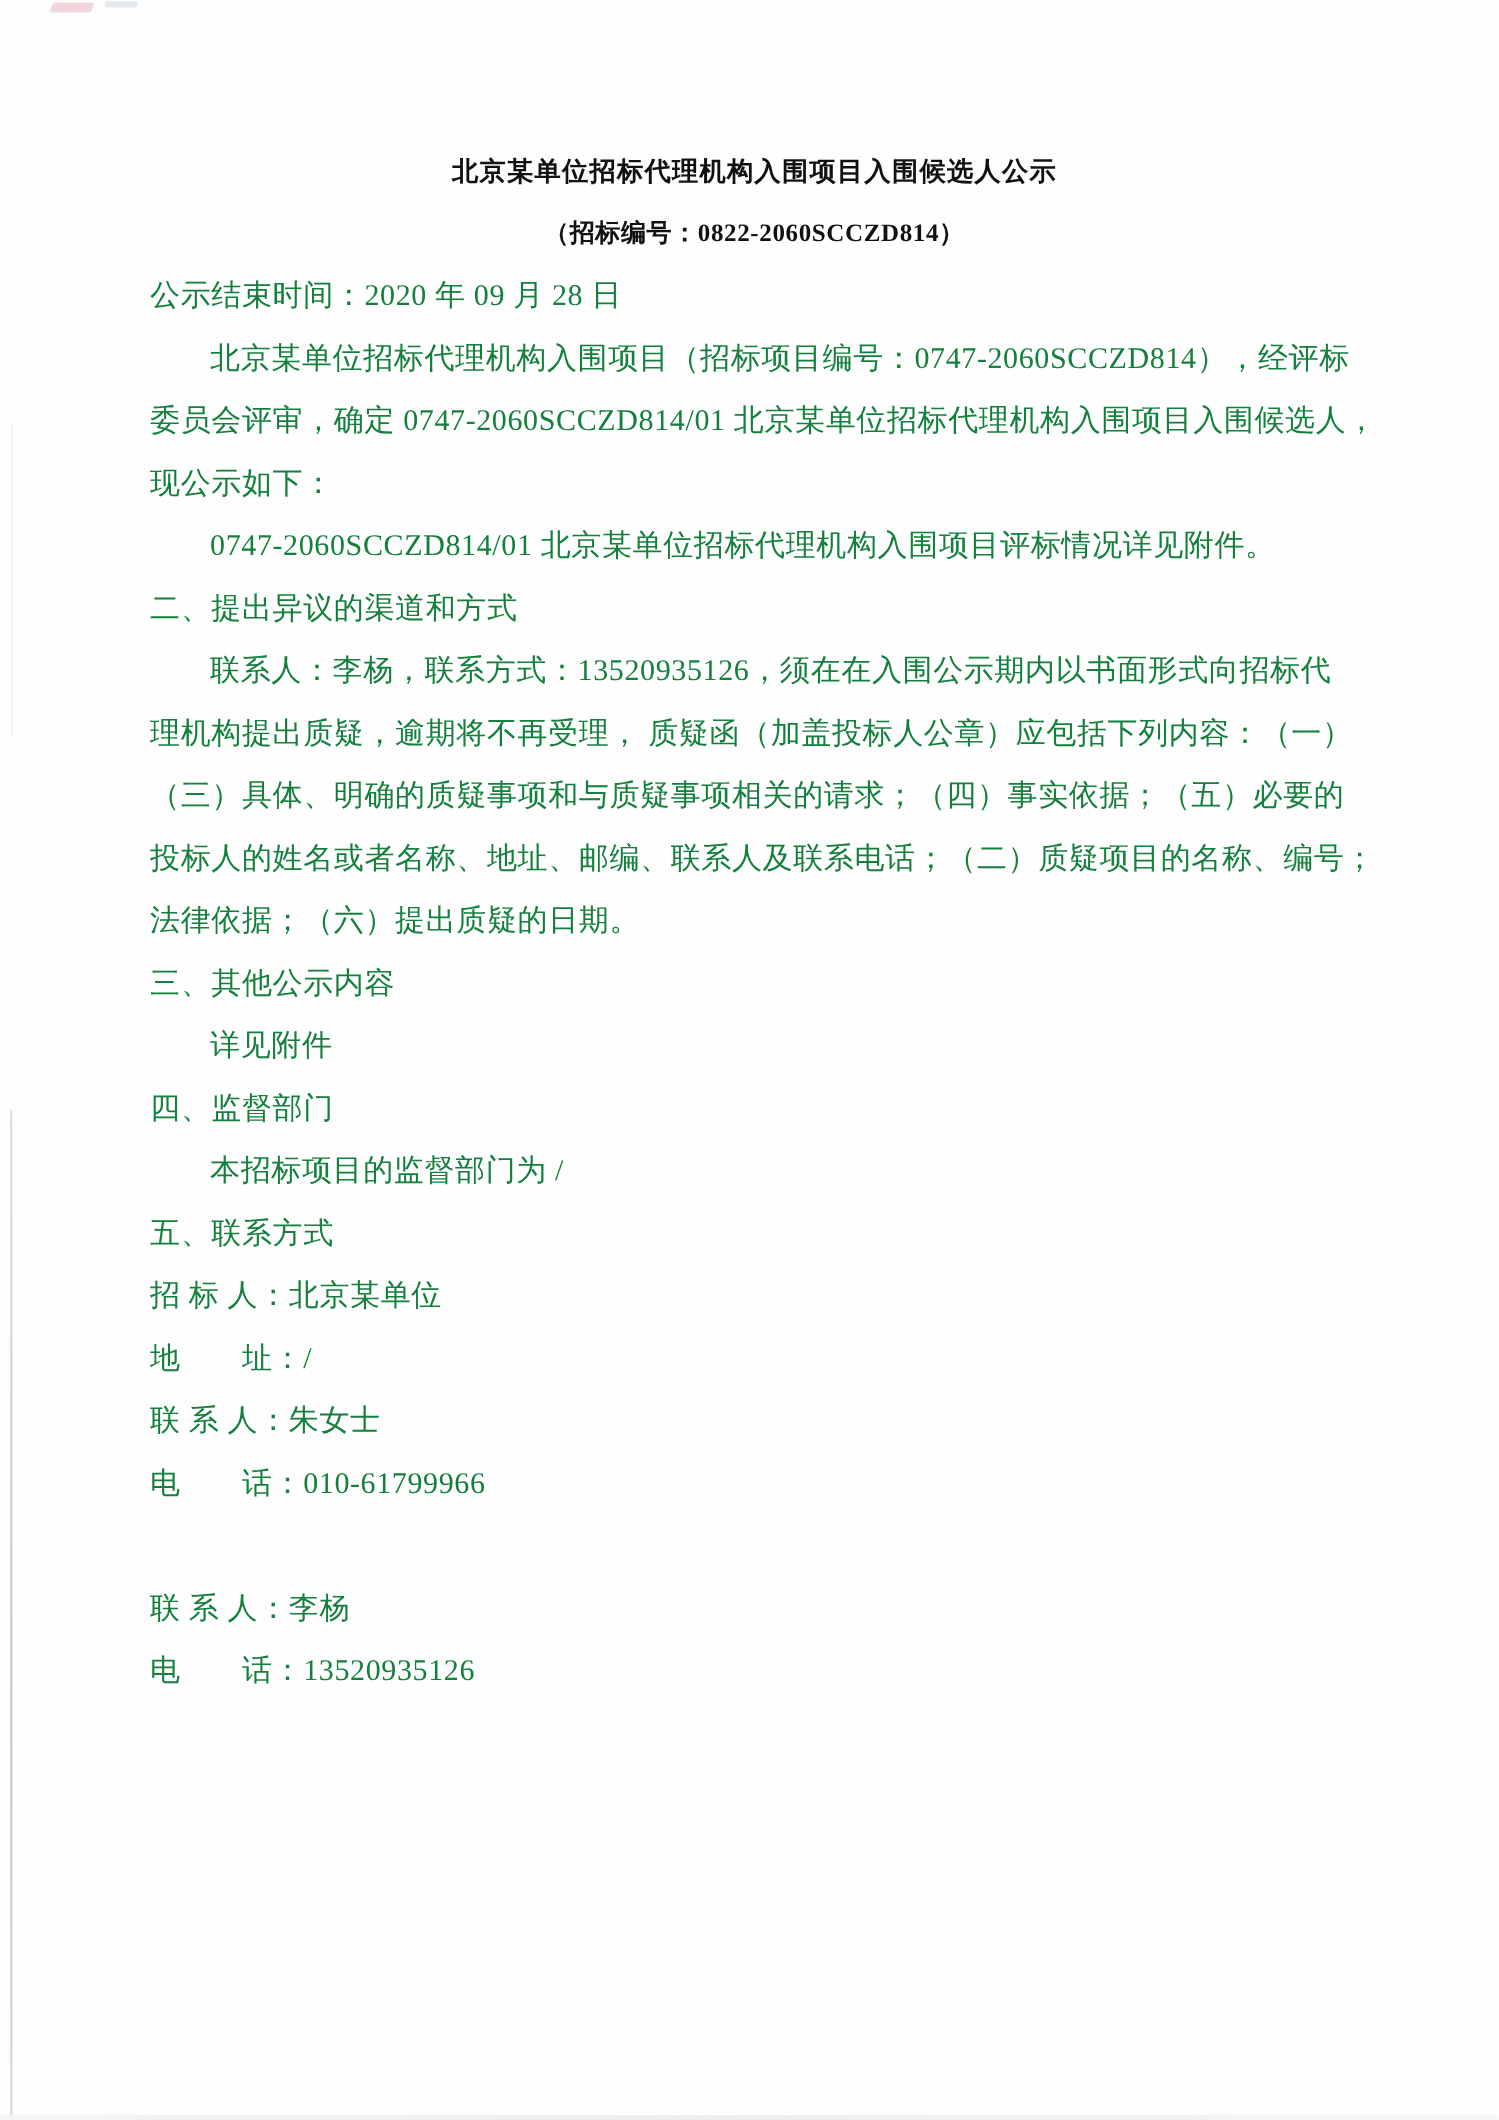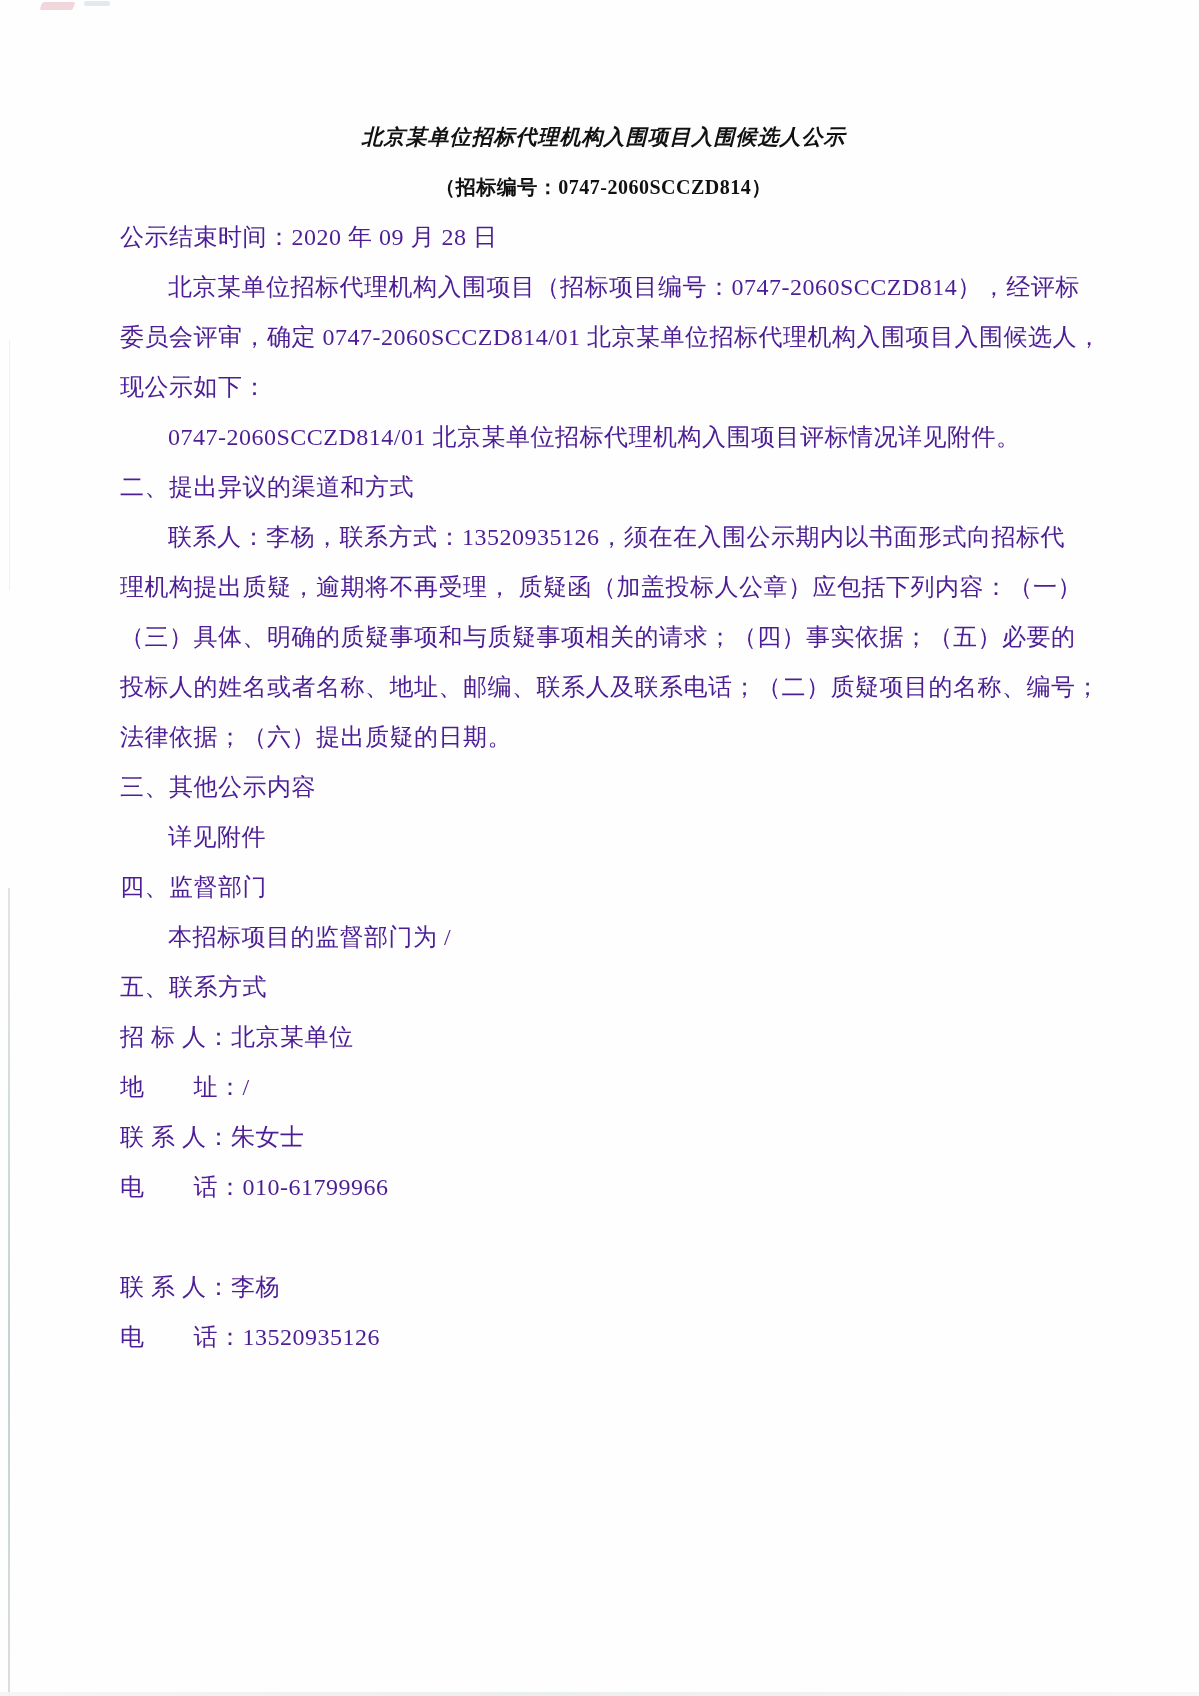--- a/index.html
+++ b/index.html
@@ -20,31 +20,30 @@
     inset: 0;
     box-sizing: border-box;
     padding: 112px 112px 0 120px;
     background: #fefefe;
   }
   .line {
     font-size: 24px;
     line-height: 50px;
     letter-spacing: 0.5px;
     white-space: pre;
-    color: #4c1d95;
+    color: #15803d;
   }
   .center {
     text-align: center;
   }
   .title {
     font-size: 21px;
     font-weight: bold;
     letter-spacing: 1px;
     color: #111;
-    font-style: italic;
   }
   .subtitle {
     font-size: 20px;
     font-weight: bold;
     color: #111;
   }
   .indent {
     padding-left: 48px;
   }
   .spacer {
@@ -99,21 +98,21 @@
     background: linear-gradient(to right, #f4f4f4, #e9eced 45%, #f6f6f6);
     opacity: 0.9;
   }
 </style>
 </head>
 <body>
 
 <div class="page">
 
   <div class="line center title">北京某单位招标代理机构入围项目入围候选人公示</div>
-  <div class="line center subtitle">（招标编号：0747-2060SCCZD814）</div>
+  <div class="line center subtitle">（招标编号：0822-2060SCCZD814）</div>
 
   <div class="line">公示结束时间：2020 年 09 月 28 日</div>
 
   <div class="line indent">北京某单位招标代理机构入围项目（招标项目编号：0747-2060SCCZD814），经评标</div>
   <div class="line">委员会评审，确定 0747-2060SCCZD814/01 北京某单位招标代理机构入围项目入围候选人，</div>
   <div class="line">现公示如下：</div>
 
   <div class="line indent">0747-2060SCCZD814/01 北京某单位招标代理机构入围项目评标情况详见附件。</div>
 
   <div class="line">二、提出异议的渠道和方式</div>

